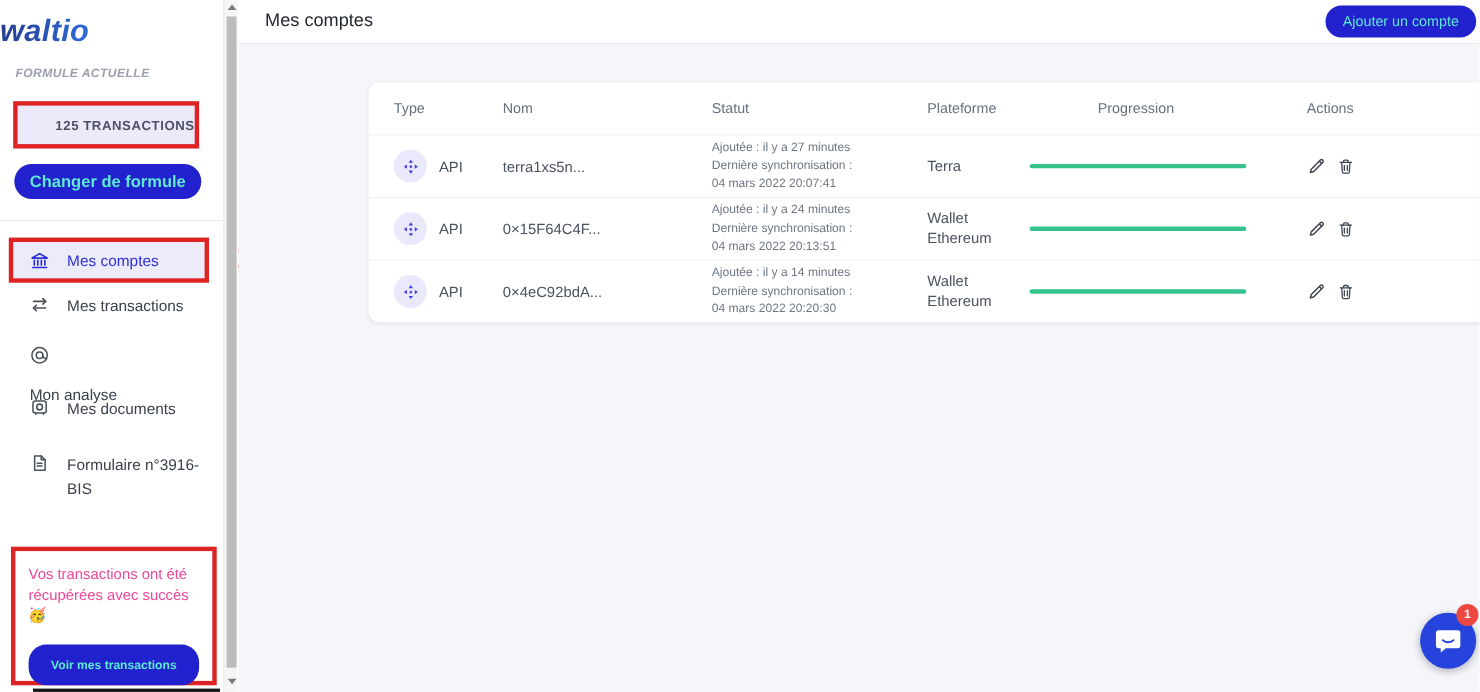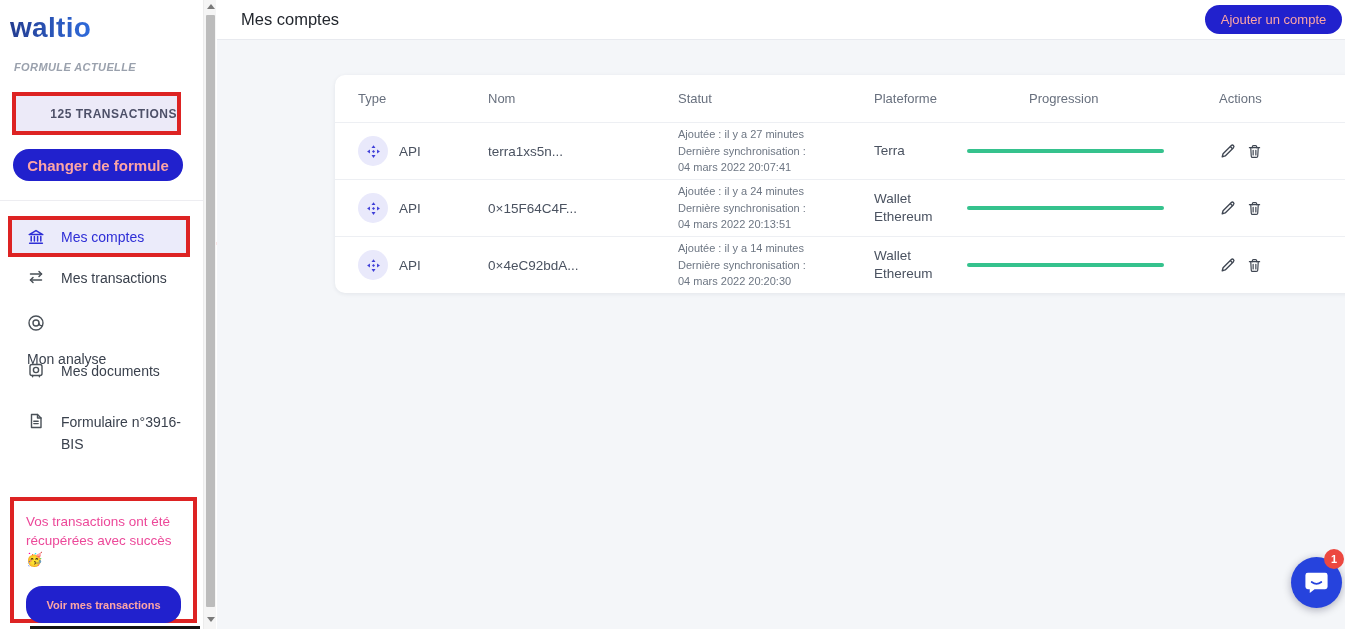--- a/index.html
+++ b/index.html
@@ -2,33 +2,33 @@
 <html><head>
 <meta charset="utf-8">
 <style>
   * { box-sizing: border-box; margin: 0; padding: 0; }
   html,body { width:1345px; height:629px; }
   body { font-family:"Liberation Sans", sans-serif; background:#fff; }
   .stage { position:relative; width:1345px; height:629px; overflow:hidden; background:#fff; }
 
   
   .sidebar { position:absolute; left:0; top:0; width:203px; height:629px; background:#fff; }
-  .logo { position:absolute; left:10px; top:12px; font-size:28px; font-weight:bold; letter-spacing:.3px; color:#2a4cb3; }
+  .logo { position:absolute; left:0; top:12px; font-size:28px; font-weight:bold; letter-spacing:.3px; color:#2a4cb3;font-style:italic; }
   @supports (-webkit-background-clip: text) {
     .logo { background:linear-gradient(90deg,#243d91,#2f6bdb); -webkit-background-clip:text; background-clip:text; color:transparent; }
   }
   .plan-label { position:absolute; left:14px; top:61px; font-size:11px; letter-spacing:.4px; color:#9aa1ad; font-weight:bold;font-style:italic; }
 
   .annot { border:4px solid #dd2323; }
   .annot-num { position:absolute; color:#d42020; font-size:30px; font-weight:bold; }
 
   .badge-box { position:absolute; left:12px; top:92px; width:169px; height:43px; background:#eceaf8; display:flex; align-items:center; justify-content:flex-end; }
   .badge-box span { font-size:12px; font-weight:bold; letter-spacing:.5px; color:#4d5068; }
 
-  .btn { background:#2121cd; color:#fca5a5; border:none; border-radius:16px; font-family:inherit; font-weight:bold; cursor:pointer; display:flex; align-items:center; justify-content:center; }
+  .btn { background:#2121cd; color:#5eead4; border:none; border-radius:16px; font-family:inherit; font-weight:bold; cursor:pointer; display:flex; align-items:center; justify-content:center; }
   .btn-change { position:absolute; left:13px; top:149px; width:170px; height:32px; font-size:15px; }
 
   .side-divider { position:absolute; left:0; top:200px; width:203px; border-top:1px solid #ededf1; }
 
   .nav-active { position:absolute; left:8px; top:216px; width:182px; height:41px; background:#ebebfa; display:flex; align-items:center; padding-left:15px; gap:16px; }
   .nav-active .lbl { color:#2e2ed6; font-size:14px; }
   .nav-item { position:absolute; left:27px; display:flex; gap:16px; color:#3a414d; font-size:14px; line-height:22px; cursor:pointer; align-items:flex-start; }
   .nav-item .ic, .nav-active .ic { width:18px; height:18px; flex:0 0 18px; margin-top:1px; }
   .nav-item .lbl { max-width:125px; }
 
@@ -52,21 +52,21 @@
   .main-header { position:absolute; left:0; top:0; width:1128px; height:40px; background:#fff; border-bottom:1px solid #e8eaef; display:flex; align-items:center; padding-left:24px; }
   .page-title { font-size:16.5px; color:#23272e; }
   .btn-add { position:absolute; left:988px; top:5px; width:137px; height:29px; border-radius:15px; font-size:13px; font-weight:normal; }
 
   
   .card { position:absolute; left:118px; top:75px; width:1042px; background:#fff; border-radius:10px; box-shadow:0 1px 4px rgba(30,40,70,.08); }
   .trow { display:flex; align-items:center; padding:0 20px 0 23px; }
   .thead { height:47px; color:#68707e; font-size:13px; }
   .tbody-row { height:57px; border-top:1px solid #edeff3; color:#4a5260; font-size:13.5px; }
   .col-type { width:99px; display:flex; align-items:center; gap:11px; }
-  .col-nom { width:190px;margin-left:31px; }
+  .col-nom { width:190px; }
   .col-statut { width:196px; font-size:11px; color:#6d7683; line-height:1.5; }
   .col-plat { width:93px; line-height:1.35; }
   .col-prog { width:252px; }
   .thead .col-prog { padding-left:62px; }
   .col-act { width:46px; display:flex; gap:9px; align-items:center; }
   .api-badge { width:30px; height:30px; border-radius:50%; background:#e9e9fb; display:flex; align-items:center; justify-content:center; flex:0 0 30px; }
   .pbar { width:197px; height:4px; border-radius:2px; background:#35c28d; }
   .act-ic { cursor:pointer; display:flex; }
 
   

